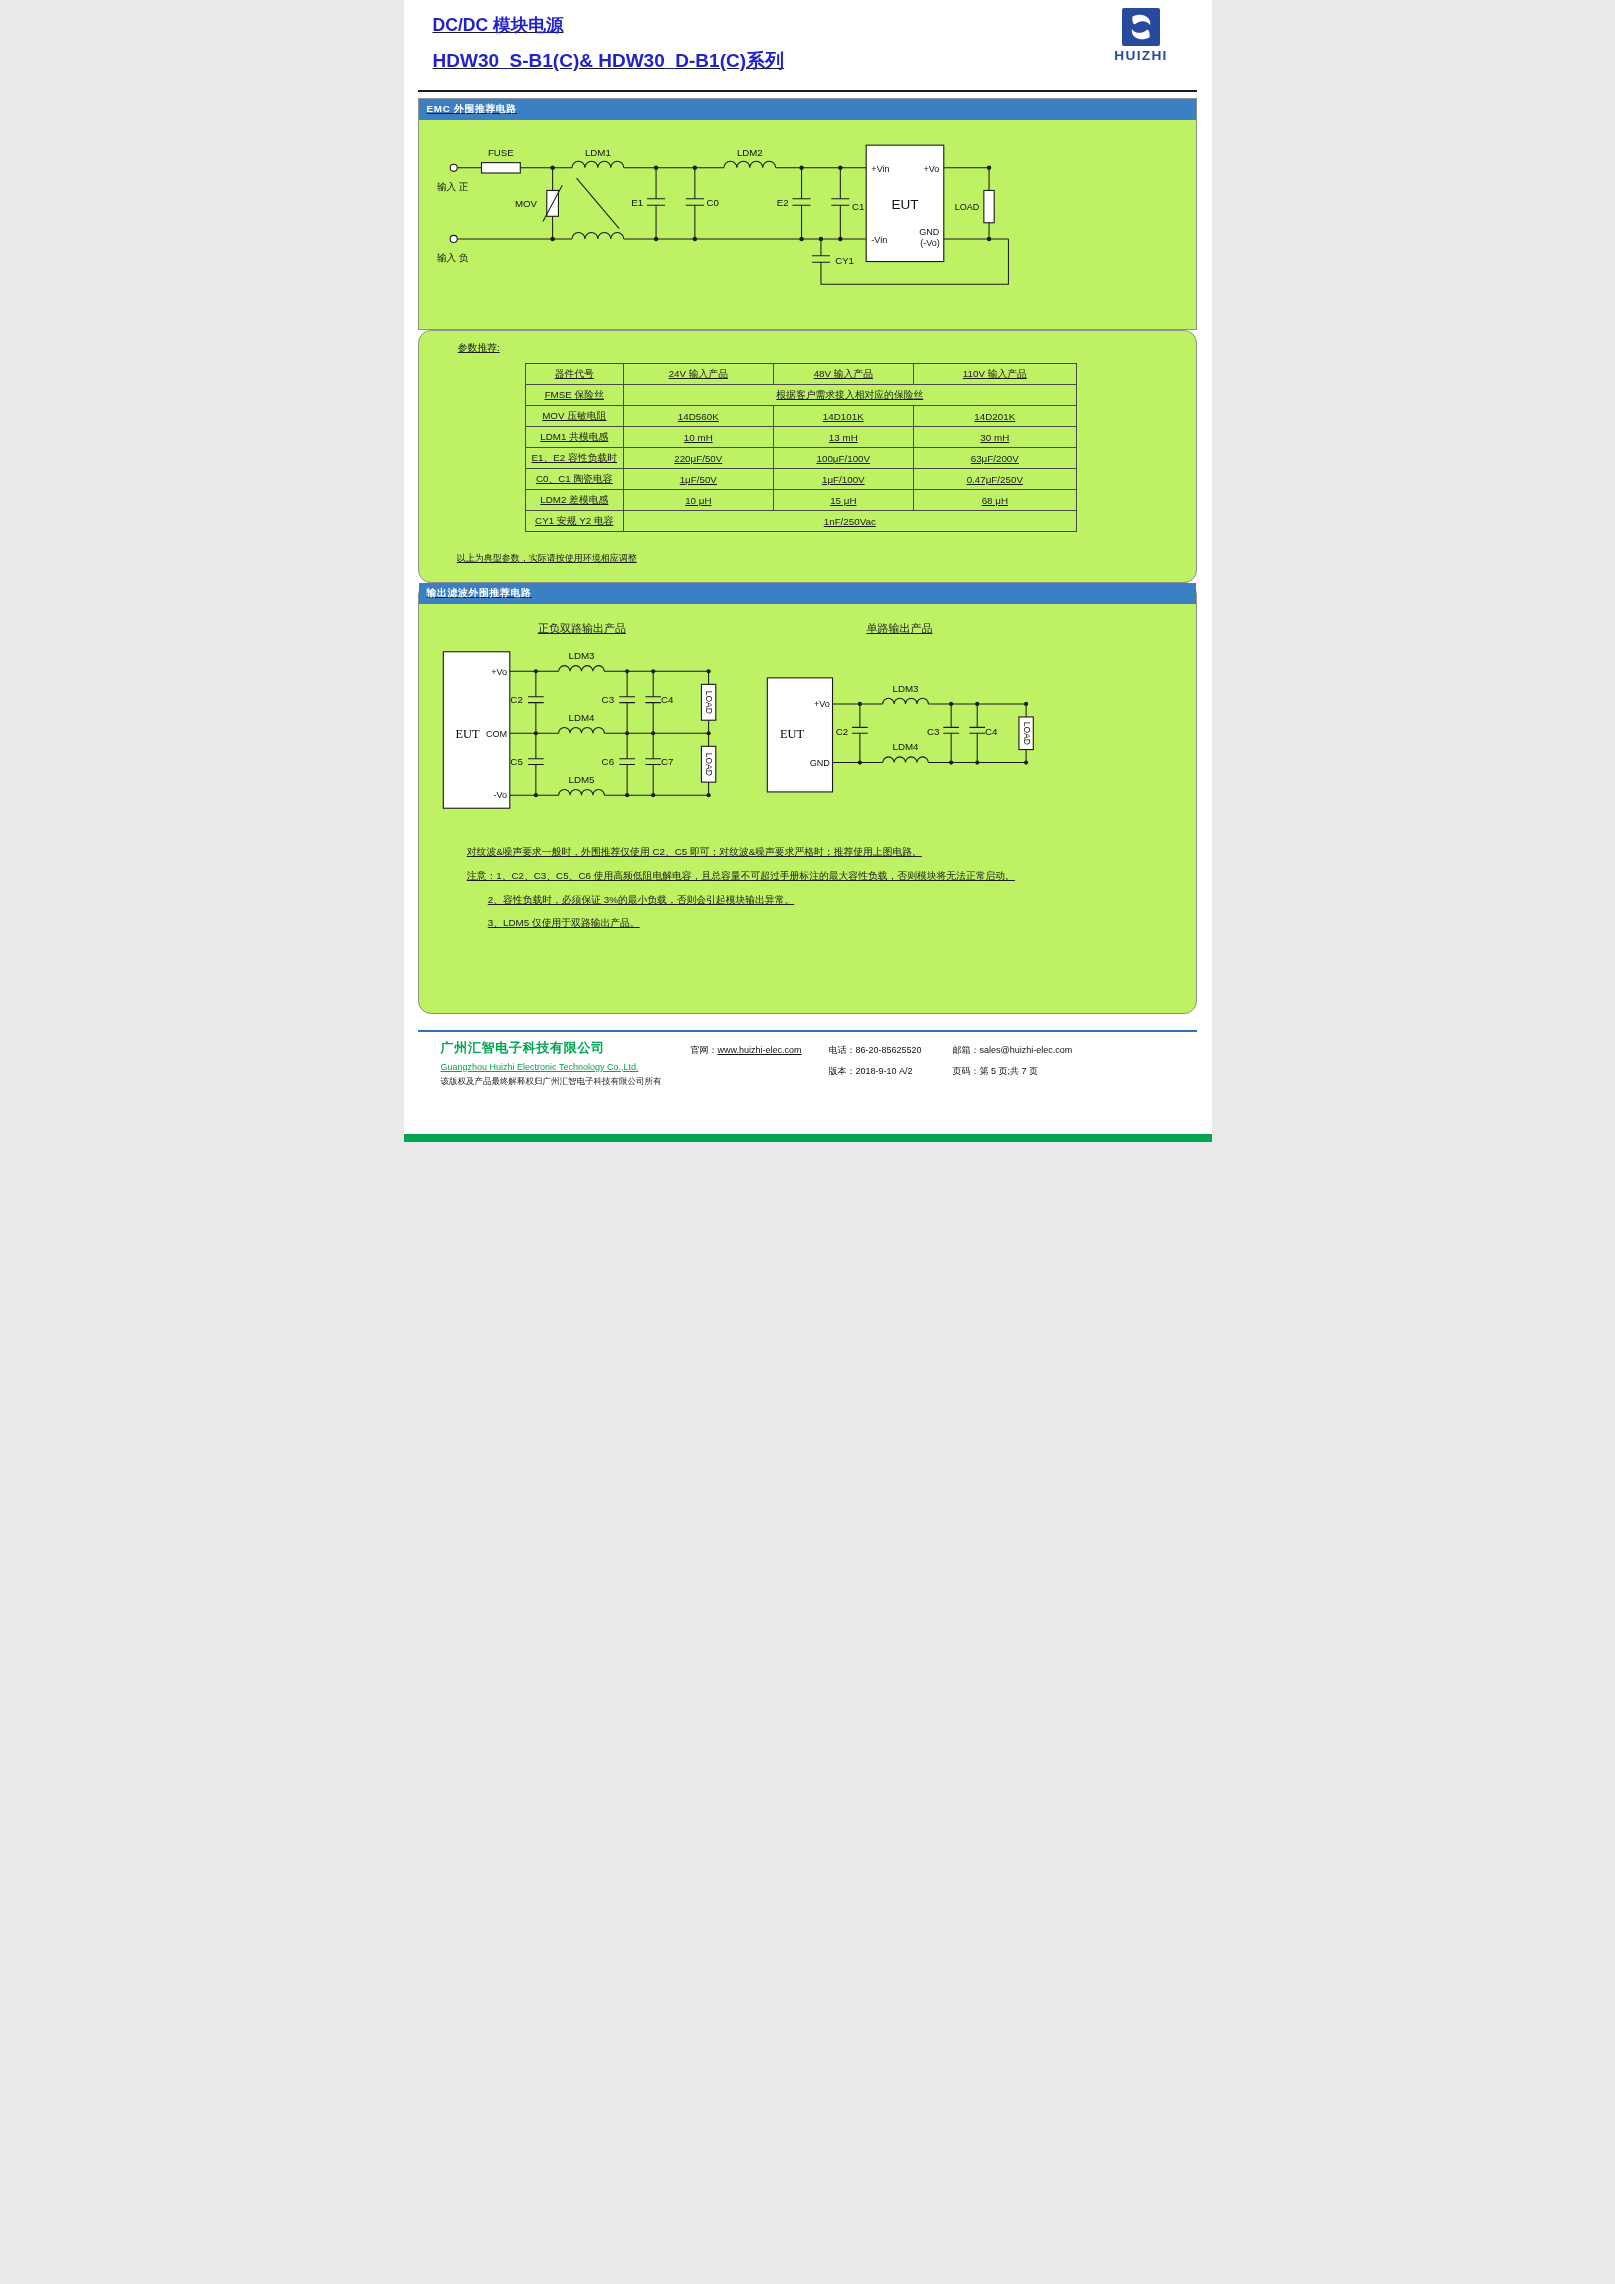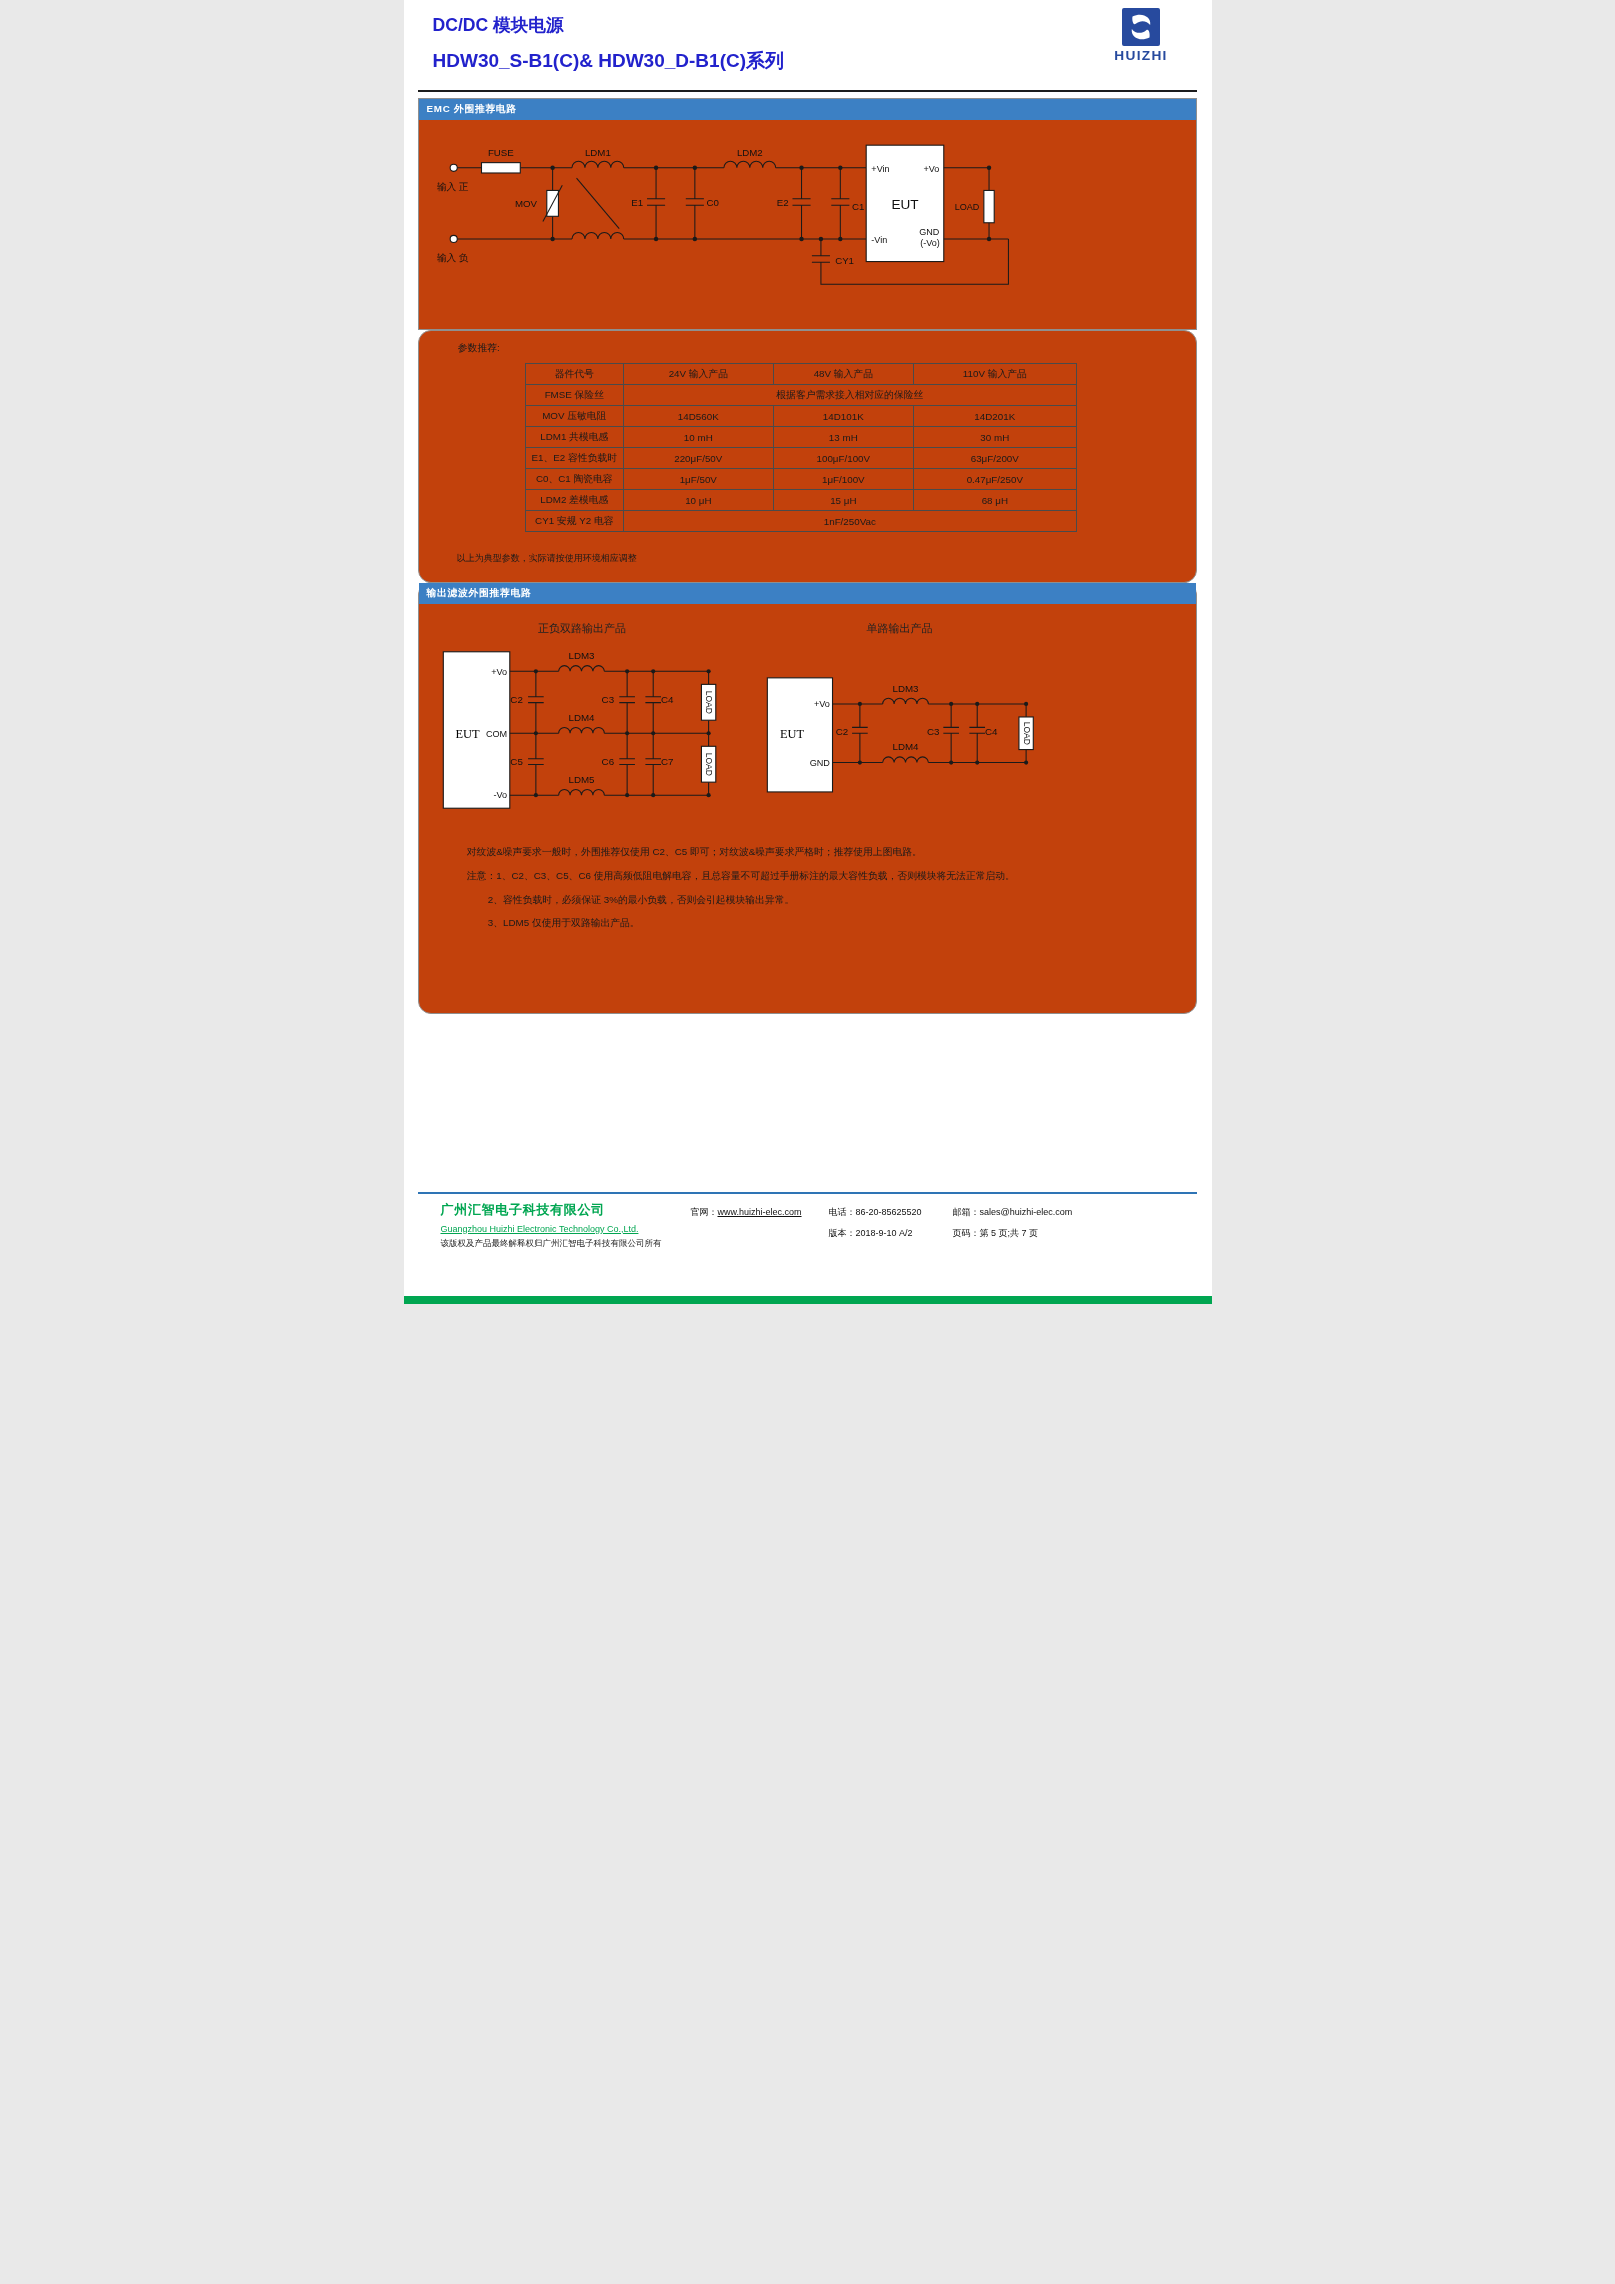--- a/index.html
+++ b/index.html
@@ -1,32 +1,32 @@
 <!DOCTYPE html>
 <html style="font-size:10.4px"><head>
 <meta charset="utf-8">
 <style>
   html,body { margin:0; padding:0; background:#e9e9e9; }
   .page {
-    width:808px; height:1304px; margin:0 auto; background:#ffffff;
+    width:808px; height:1142px; margin:0 auto; background:#ffffff;
     position:relative; overflow:hidden; box-sizing:border-box;
-    font-family:"Liberation Sans","DejaVu Sans",sans-serif; color:#1a1a1a;
+    font-family:"Liberation Sans","DejaVu Sans",sans-serif; color:#1a1a1a;text-decoration:underline;
   }
 
   
   .hdr { position:relative; padding:13px 26px 0 29px; }
   .hdr-t1 { font-size:17.6px; font-weight:bold; color:#2222cc; }
   .hdr-t2 { font-size:19px; font-weight:bold; color:#2222cc; margin-top:11px; }
   .hdr-rule { margin:15.6px 14.3px 0; border-bottom:2px solid #1c1c1c; }
   .logo { position:absolute; top:7.8px; right:30px; width:81px; text-align:center; }
   .logo-mark { display:block; margin:0 auto; }
   .logo-name { margin-top:2px; font-size:13.7px; font-weight:bold; color:#274a9e; letter-spacing:1.3px; }
 
   
-  .sect { margin:0 14.3px; border:0.7px solid #8f8f8f; background:#c2410c; }
+  .sect { margin:0 14.3px; border:0.7px solid #8f8f8f; background:#bef264; }
   .sect.stack { margin-top:-0.7px;border-radius:13px; }
   .bar { background:#3c80c4; color:#fff; font-weight:bold; font-size:9.8px; padding:3.9px 7.8px; letter-spacing:0.7px; }
   .emc-fig { padding:9px 0 6.5px; }
   svg.schem { display:block; }
   svg.emc { margin:0 auto; }
 
   
   .params { padding:11.7px 0 17px; }
   .params-label { margin-left:39px; font-size:9.8px; }
   table.ptab { border-collapse:collapse; margin:7.8px 0 0 106px; table-layout:fixed; }

